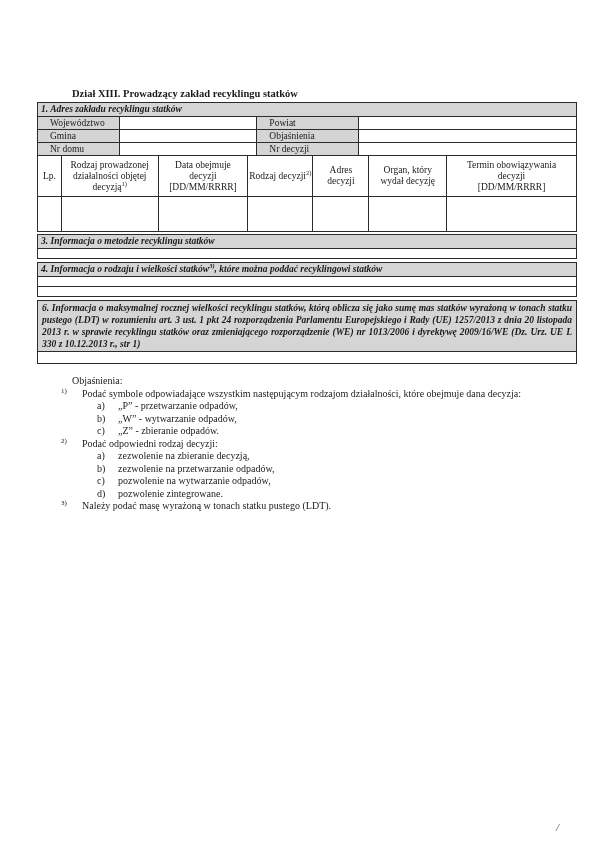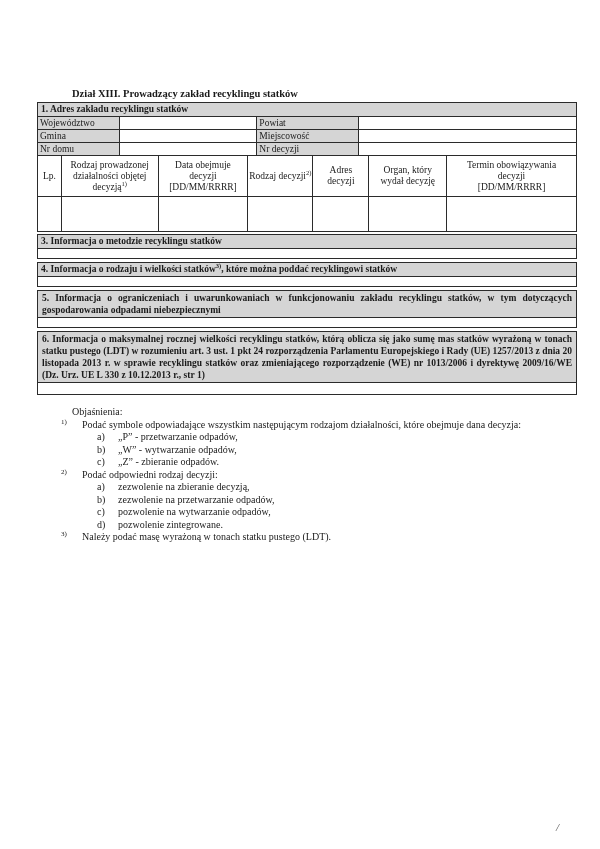--- a/index.html
+++ b/index.html
@@ -7,29 +7,29 @@
     width:600px;height:849px;background:#ffffff;position:relative;
     font-family:"Liberation Serif","DejaVu Serif",serif;color:#1a1a1a;
     -webkit-font-smoothing:antialiased;
   }
   .page{position:absolute;left:37px;top:88px;width:540px;}
   .doc-title{font-weight:bold;font-size:10.5px;line-height:12px;margin:0 0 3px 35px;}
 
   .bar{
     border:1px solid #2b2b2b;background:#d5d5d5;
     font-weight:bold;font-size:9.5px;line-height:11px;
-    padding:1px 3px;margin-top:-1px;
+    padding:1px 3px;margin-top:-1px;font-style:italic;
   }
   .bar.justify{text-align:justify;line-height:12px;padding:1px 4px;}
   .empty-row{border:1px solid #2b2b2b;background:#ffffff;margin-top:-1px;}
   .empty-row.short{height:9px;}
   .empty-row.mid{height:11px;}
 
   table{border-collapse:collapse;width:100%;table-layout:fixed;margin-top:-1px;}
-  td{border:1px solid #2b2b2b;font-size:9.5px;line-height:10px;padding:1px 2px;overflow:hidden;}
+  td{border:1px solid #2b2b2b;font-size:9.5px;line-height:10px;padding:1px 12px;overflow:hidden;}
   .addr-label{background:#d5d5d5;}
   .addr-value{background:#ffffff;}
 
   .dec-head td{
     text-align:center;vertical-align:middle;background:#ffffff;
     height:38px;padding:1px 1px;line-height:11px;
   }
   .dec-empty td{height:32px;background:#ffffff;}
   sup{font-size:6.5px;line-height:0;}
 
@@ -68,21 +68,21 @@
     <tbody>
         <tr>
       <td class="addr-label">Województwo</td>
       <td class="addr-value"></td>
       <td class="addr-label">Powiat</td>
       <td class="addr-value"></td>
     </tr>
     <tr>
       <td class="addr-label">Gmina</td>
       <td class="addr-value"></td>
-      <td class="addr-label">Miejscowość</td>
+      <td class="addr-label">Objaśnienia</td>
       <td class="addr-value"></td>
     </tr>
     <tr>
       <td class="addr-label">Nr domu</td>
       <td class="addr-value"></td>
       <td class="addr-label">Nr decyzji</td>
       <td class="addr-value"></td>
     </tr>
   </tbody>
     </table>
@@ -132,21 +132,20 @@
     </tr>
   </tbody>
     </table>
 
   <div class="bar gap2">3. Informacja o metodzie recyklingu statków</div>
   <div class="empty-row short"></div>
 
   <div class="bar gap3"><span>4. Informacja o rodzaju i wielkości statków</span><sup>3)</sup><span>, które można poddać recyklingowi statków</span></div>
   <div class="empty-row short"></div>
 
-  <div class="bar gap3 justify">5. Informacja o ograniczeniach i uwarunkowaniach w funkcjonowaniu zakładu recyklingu statków, w tym dotyczących gospodarowania odpadami niebezpiecznymi</div>
   <div class="empty-row short"></div>
 
   <div class="bar gap3 justify">6. Informacja o maksymalnej rocznej wielkości recyklingu statków, którą oblicza się jako sumę mas statków wyrażoną w tonach statku pustego (LDT) w rozumieniu art. 3 ust. 1 pkt 24 rozporządzenia Parlamentu Europejskiego i Rady (UE) 1257/2013 z dnia 20 listopada 2013 r. w sprawie recyklingu statków oraz zmieniającego rozporządzenie (WE) nr 1013/2006 i dyrektywę 2009/16/WE (Dz. Urz. UE L 330 z 10.12.2013 r., str 1)</div>
   <div class="empty-row mid"></div>
 
   <div class="footnotes">
     <div class="fn-title">Objaśnienia:</div>
 
     <div class="fn-item">
       <span class="fn-marker"><sup>1)</sup></span>

